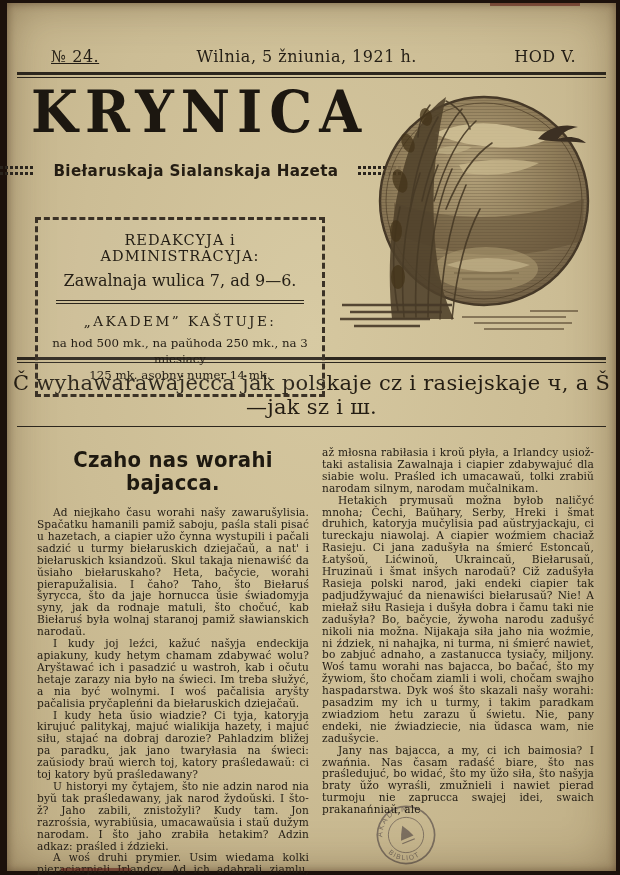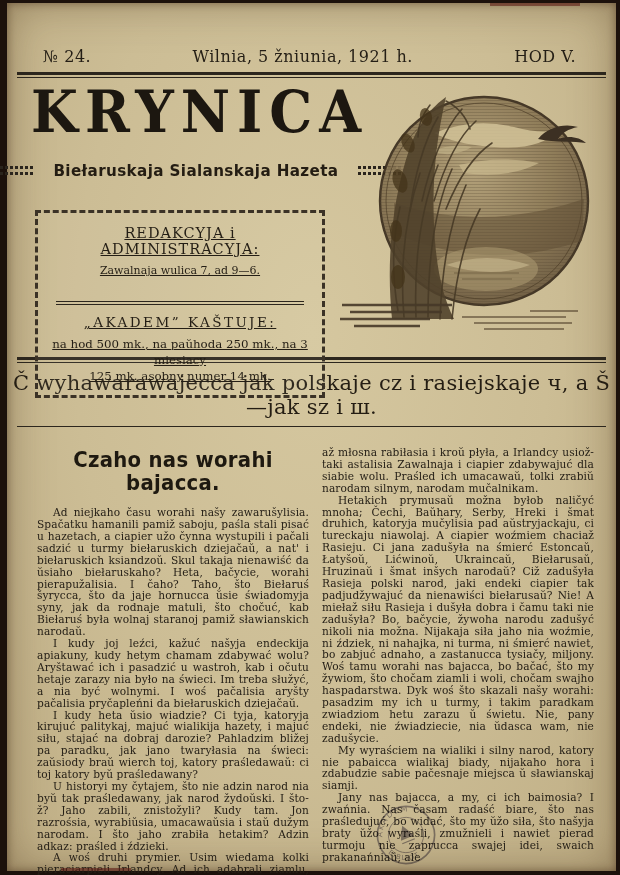--- a/index.html
+++ b/index.html
@@ -10,38 +10,38 @@
     box-shadow: inset 0 0 45px rgba(70,48,22,.38), inset 0 0 8px rgba(55,30,12,.5);
     color:#241e15;}
   .edge-mark{position:absolute;background:#5a1410;opacity:.55;}
   .em1{top:0;right:36px;width:90px;height:3px;}
   .em2{bottom:0;left:54px;width:70px;height:3px;}
 
   
   .top-section{position:relative;height:352px;}
   .header-row{position:absolute;top:44px;left:14px;right:14px;display:flex;
     justify-content:space-between;align-items:baseline;font-size:16px;letter-spacing:.5px;}
-  .header-row .issue{margin-left:22px;}
+  .header-row .issue{margin-left:30px;text-decoration:underline;}
   .header-row .hod{margin-right:26px;}
   .double-rule{border-top:3px solid #2c261d;border-bottom:1.5px solid #2c261d;height:2px;}
   .header-rule{position:absolute;top:69px;left:10px;right:10px;}
   .masthead{position:absolute;top:76px;left:24px;width:298px;text-align:center;
     font-family:"DejaVu Serif",serif;font-weight:bold;font-size:54px;
     letter-spacing:7px;color:#1c1710;transform:scaleY(1.08);}
   .subtitle-row{position:absolute;top:158px;left:36px;width:306px;display:flex;
     align-items:center;justify-content:center;gap:7px;}
   .subtitle{font-family:"DejaVu Sans","Liberation Sans",sans-serif;font-weight:bold;
     font-size:16.5px;letter-spacing:.4px;transform:scaleX(.92);white-space:nowrap;color:#241d13;}
   .chain{width:44px;height:10px;flex:0 0 auto;background:
     repeating-linear-gradient(90deg,#2a241c 0 3px,transparent 3px 5px) 0 0/100% 3.4px no-repeat,
     repeating-linear-gradient(90deg,#2a241c 0 3px,transparent 3px 5px) 0 6.4px/100% 3.4px no-repeat;}
-  .info-box{position:absolute;top:207px;left:28px;width:272px;border:3.5px dashed #3b3226;
-    text-align:center;padding:12px 6px 10px;background:rgba(255,250,230,.06);text-decoration:underline;}
+  .info-box{position:absolute;top:214px;left:28px;width:272px;border:3.5px dashed #3b3226;
+    text-align:center;padding:12px 6px 10px;background:rgba(255,250,230,.06);}
   .info-box .l1{font-size:14.5px;letter-spacing:1px;margin-bottom:7px;}
-  .info-box .l2{font-size:11px;margin-bottom:24px;}
+  .info-box .l2{font-size:16px;margin-bottom:10px;}
   .box-sep{height:2px;border-top:1.2px solid #2c261d;border-bottom:1.2px solid #2c261d;margin:7px 12px 9px;}
   .info-box .l3{font-size:13.5px;letter-spacing:2.5px;margin-bottom:7px;}
   .info-box .l4,.info-box .l5{font-size:11.8px;line-height:1.35;}
   .illustration{position:absolute;top:78px;right:14px;width:268px;height:256px;opacity:.92;}
 
   
   .full-rule{margin:2px 10px 0;}
   .pron-note{text-align:center;font-size:21px;padding:8px 0 7px;letter-spacing:.3px;color:#241d13;}
   .thin-rule{border-top:1.6px solid #2c261d;margin:0 10px;}
 
@@ -157,21 +157,20 @@
       <div class="article-title">Czaho nas worahi bajacca.</div>
       <p>Ad niejkaho času worahi našy zawarušylisia. Spačatku hamanili pamiž saboju, paśla stali pisać u hazetach, a ciapier užo čynna wystupili i pačali sadzić u turmy biełaruskich dziejačaŭ, a nat' i biełaruskich ksiandzoŭ. Skul takaja nienawiść da ŭsiaho biełaruskaho? Heta, bačycie, worahi pierapužalisia. I čaho? Taho, što Biełaruś šyrycca, što da jaje hornucca ŭsie świadomyja syny, jak da rodnaje matuli, što chočuć, kab Biełaruś była wolnaj staranoj pamiž sławianskich narodaŭ.</p>
       <p>I kudy joj leźci, kažuć našyja endeckija apiakuny, kudy hetym chamam zdabywać wolu? Aryštawać ich i pasadzić u wastroh, kab i očutu hetaje zarazy nia było na świeci. Im treba słužyć, a nia być wolnymi. I woś pačalisia aryšty pačalisia pryčapleńni da biełaruskich dziejačaŭ.</p>
       <p>I kudy heta ŭsio wiadzie? Ci tyja, katoryja kirujuć palitykaj, majuć wialikija hazety, i majuć siłu, stajać na dobraj darozie? Pahladzim bližej pa paradku, jak jano twaryłasia na świeci: zaŭsiody braŭ wierch toj, katory praśledawaŭ: ci toj katory byŭ praśledawany?</p>
       <p>U historyi my čytajem, što nie adzin narod nia byŭ tak praśledawany, jak narod žydoŭski. I što-ž? Jaho zabili, znistožyli? Kudy tam. Jon razrośsia, wyrabiŭsia, umacawaŭsia i staŭ dužym narodam. I što jaho zrabiła hetakim? Adzin adkaz: praśled i ździeki.</p>
       <p>A woś druhi prymier. Usim wiedama kolki pieraciarpieli Irlandcy. Ad ich adabrali ziamlu, haniali na rabotu, karali nia tolki za prakanańnia narodnyja, ale i za relihijnyja i karali tak mocna, što</p>
     </div>
     <div class="col">
       <p class="noindent">až młosna rabiłasia i kroŭ płyła, a Irlandcy usiož-taki astalisia Zawalnaja i ciapier zdabywajuć dla siabie wolu. Praśled ich umacawaŭ, tolki zrabiŭ narodam silnym, narodam mučalnikam.</p>
       <p>Hetakich prymusaŭ možna byłob naličyć mnoha; Čechi, Baŭhary, Serby, Hreki i šmat druhich, katoryja mučylisia pad aŭstryjackaju, ci tureckaju niawolaj. A ciapier woźmiem chaciaž Rasieju. Ci jana zadušyła na śmierć Estoncaŭ, Łatyšoŭ, Lićwinoŭ, Ukraincaŭ, Biełarusaŭ, Hruzinaŭ i šmat inšych narodaŭ? Ciž zadušyła Rasieja polski narod, jaki endeki ciapier tak padjudžywajuć da nienawiści biełarusaŭ? Nie! A miełaž siłu Rasieja i dušyła dobra i čamu taki nie zadušyła? Bo, bačycie, žywoha narodu zadušyć nikoli nia možna. Nijakaja siła jaho nia woźmie, ni ździek, ni nahajka, ni turma, ni śmierć nawiet, bo zabjuć adnaho, a zastanucca tysiačy, miljony. Woś tamu worahi nas bajacca, bo bačać, što my žywiom, što chočam ziamli i woli, chočam swajho haspadarstwa. Dyk woś što skazali našy worahi: pasadzim my ich u turmy, i takim paradkam zwiadziom hetu zarazu ŭ świetu. Nie, pany endeki, nie źwiadziecie, nia ŭdasca wam, nie zadušycie.</p>
-      <p>My wyraściem na wialiki i silny narod, katory nie pabaicca wialikaj biady, nijakaho hora i zdabudzie sabie pačesnaje miejsca ŭ sławianskaj siamji.</p>
       <p>Jany nas bajacca, a my, ci ich baimosia? I zwańnia. Nas časam radaść biare, što nas praśledujuć, bo widać, što my ŭžo siła, što našyja braty ŭžo wyraśli, zmužnieli i nawiet pierad turmoju nie zaprucca swajej idei, swaich prakanańniaŭ, ale</p>
     </div>
   </div>
 
   <svg class="stamp" viewBox="0 0 100 100">
     <g transform="rotate(-22 50 50)">
       <circle cx="50" cy="50" r="34" fill="none" stroke="#4e4763" stroke-width="2"></circle>
       <circle cx="50" cy="50" r="21" fill="none" stroke="#4e4763" stroke-width="1"></circle>
       <path id="arcT" d="M22 50 a28 28 0 0 1 56 0" fill="none"></path>
       <path id="arcB" d="M20 50 a30 30 0 0 0 60 0" fill="none"></path>

